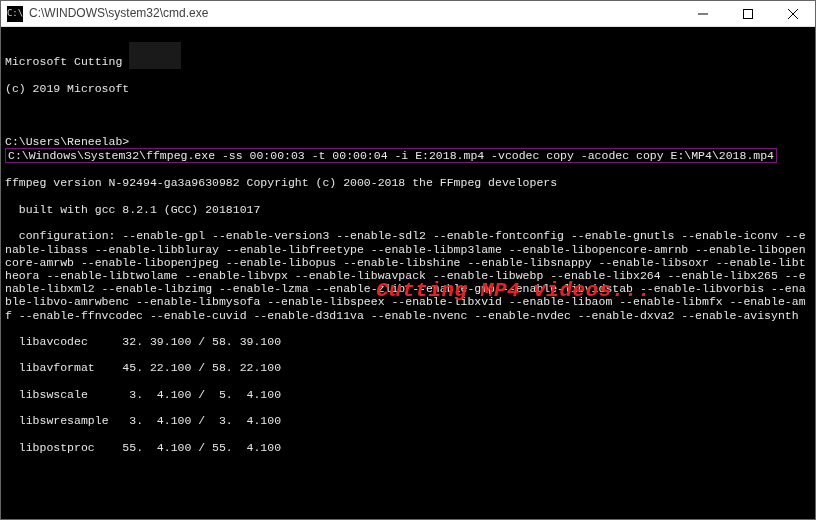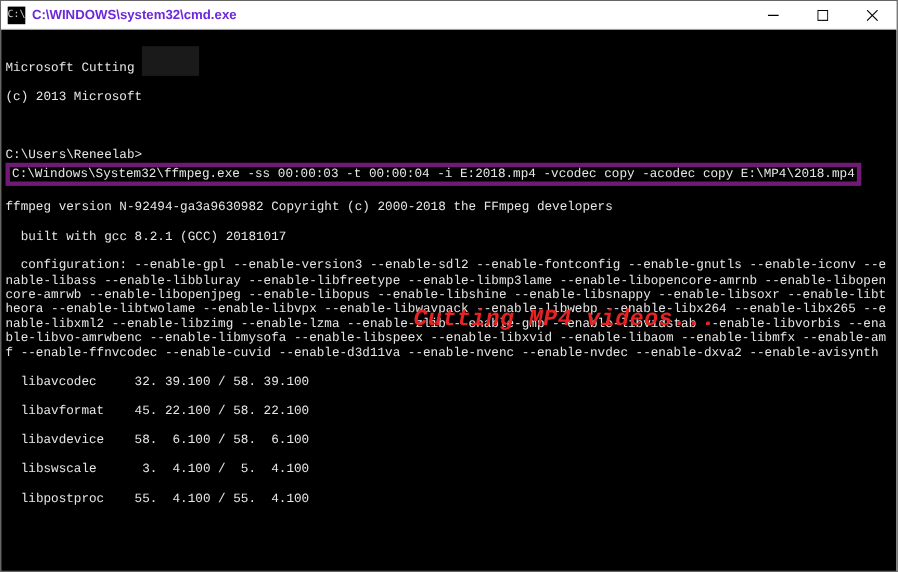--- a/index.html
+++ b/index.html
@@ -21,42 +21,42 @@
     font-family: "Segoe UI", sans-serif;
     font-size: 12px;
   }
   .titlebar .icon {
     width: 16px; height: 16px;
     background: #000;
     margin: 0 6px;
     display: flex; align-items: center; justify-content: center;
   }
   .titlebar .icon span { color: #ccc; font-size: 9px; font-family: monospace; }
-  .titlebar .title { flex: 1; color: #6d28d9; font-weight: bold; }
+  .titlebar .title { flex: 1; color: #404040; }
   .win-btns { display: flex; }
   .win-btn {
     width: 45px; height: 26px;
     display: flex; align-items: center; justify-content: center;
     font-family: "Segoe UI Symbol", sans-serif;
     font-size: 11px;
     color: #000;
   }
   .win-btn svg { stroke: #000; fill: none; }
   .terminal {
     height: calc(520px - 28px);
     background: #000;
     color: #e6e6e6;
     padding: 2px 4px;
     white-space: pre;
     overflow: hidden;
     position: relative;
   }
   .line { white-space: pre-wrap; word-break: break-all; }
   .cmd-highlight {
-    border: 4px solid #701a75;
+    border: 1px solid #701a75;
     display: inline-block;
     padding: 0 2px;
     color: #e6e6e6;
   }
   .overlay-label {
     position: absolute;
     left: 375px; top: 252px;
     color: #e62222;
     font-family: Liberation Mono, monospace;
     font-style: italic;
@@ -94,30 +94,30 @@
       <svg width="10" height="10">
           <line x1="0" y1="0" x2="10" y2="10" stroke-width="1"></line>
           <line x1="10" y1="0" x2="0" y2="10" stroke-width="1"></line>
         </svg>
     </div>
   </div>
 </div>
 
 <div class="terminal">
 <div class="line"><span>Microsoft Cutting</span> <span class="redact">xxxxxxxx</span></div>
-<div class="line">(c) 2013 Microsoft</div>
+<div class="line">(c) 2019 Microsoft</div>
 <div class="line">&nbsp;</div>
 <div class="line"><span>C:\Users\Reneelab&gt;</span><span class="cmd-highlight">C:\Windows\System32\ffmpeg.exe -ss 00:00:03 -t 00:00:04 -i E:2018.mp4 -vcodec copy -acodec copy E:\MP4\2018.mp4</span></div>
 <div class="line">ffmpeg version N-92494-ga3a9630982 Copyright (c) 2000-2018 the FFmpeg developers</div>
 <div class="line">  built with gcc 8.2.1 (GCC) 20181017</div>
 <div class="line">  configuration: --enable-gpl --enable-version3 --enable-sdl2 --enable-fontconfig --enable-gnutls --enable-iconv --enable-libass --enable-libbluray --enable-libfreetype --enable-libmp3lame --enable-libopencore-amrnb --enable-libopencore-amrwb --enable-libopenjpeg --enable-libopus --enable-libshine --enable-libsnappy --enable-libsoxr --enable-libtheora --enable-libtwolame --enable-libvpx --enable-libwavpack --enable-libwebp --enable-libx264 --enable-libx265 --enable-libxml2 --enable-libzimg --enable-lzma --enable-zlib --enable-gmp --enable-libvidstab --enable-libvorbis --enable-libvo-amrwbenc --enable-libmysofa --enable-libspeex --enable-libxvid --enable-libaom --enable-libmfx --enable-amf --enable-ffnvcodec --enable-cuvid --enable-d3d11va --enable-nvenc --enable-nvdec --enable-dxva2 --enable-avisynth</div>
 <div class="line">  libavcodec     32. 39.100 / 58. 39.100</div>
 <div class="line">  libavformat    45. 22.100 / 58. 22.100</div>
-<div class="line">  libavdevice    58.  6.100 / 58.  6.100</div>
 <div class="line">  libswscale      3.  4.100 /  5.  4.100</div>
+<div class="line">  libswresample   3.  4.100 /  3.  4.100</div>
 <div class="line">  libpostproc    55.  4.100 / 55.  4.100</div>
 
 
 
 
 
 
 
 
 

